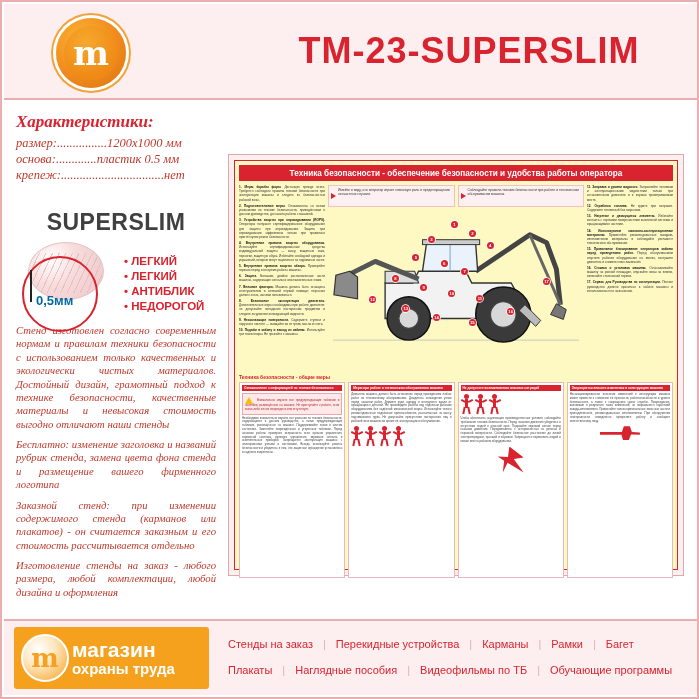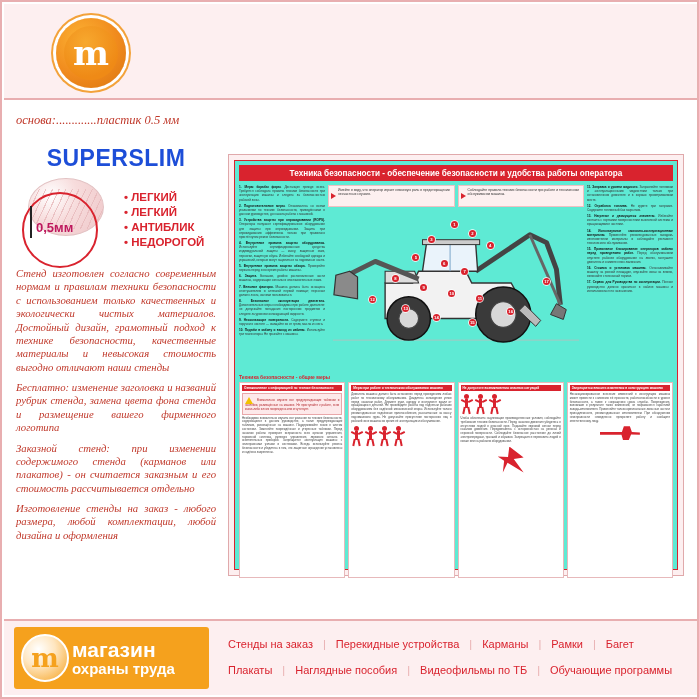--- a/index.html
+++ b/index.html
@@ -52,22 +52,22 @@
     font-size:17px;font-style:italic;font-weight:bold;color:#d9232e;
     font-family:"Liberation Serif", serif;
     margin-bottom:4px;
   }
   .char-line{
     font-size:12.5px;font-style:italic;color:#c0392b;
     font-family:"Liberation Serif", serif;
     margin:1px 0;white-space:nowrap;
   }
   .superslim{
-    margin-top:17px;text-align:center;
-    font-size:23px;font-weight:bold;color:#1d4ed8;
+    margin-top:26px;text-align:center;
+    font-size:23px;font-weight:bold;color:#404040;
     letter-spacing:0.5px;
   }
   .thick-ill{
     position:relative;margin-top:4px;height:82px;
   }
   .swatch{
     position:absolute;left:12px;top:2px;width:74px;height:56px;
     border-radius:50%;
     background:
       radial-gradient(circle at 30% 30%, #ffffff 0%, #f7dcdc 40%, #eec6c8 100%);
@@ -77,50 +77,50 @@
   .swatch:after{
     content:"";position:absolute;left:-10px;top:10px;width:110px;height:40px;
     background:repeating-linear-gradient(115deg,#e7b9bb 0 1px,transparent 1px 6px);
     opacity:.8;
   }
   .circle-red{
     position:absolute;left:6px;top:16px;width:72px;height:72px;
     border:2px solid #d9232e;border-radius:50%;
   }
   .mm-label{
-    position:absolute;left:20px;top:44px;font-size:13px;font-weight:bold;color:#be185d;
+    position:absolute;left:20px;top:53px;font-size:13px;font-weight:bold;color:#0369a1;
   }
   .arrow-v{
     position:absolute;left:14px;top:30px;width:2px;height:32px;background:#222;
   }
   .feat{
     position:absolute;left:100px;top:12px;width:100px;
   }
   .feat div{
     font-size:11.5px;font-weight:bold;color:#d9232e;margin:3px 8px;
   }
   .left-text{
-    margin-top:9px;
+    margin-top:2px;
     font-size:10.7px;line-height:1.25;color:#c0392b;
     font-family:"Liberation Serif", serif;
     font-style:italic;
     text-align:justify;
   }
   .left-text p{margin:0 0 7px 0;}
   
   .poster{
     position:absolute;left:226px;top:152px;width:456px;height:422px;
     background:#fdeff0;
     border:1px solid #e0a9ab;
     box-sizing:border-box;
     padding:5px;
   }
   .poster-inner{
     position:relative;width:100%;height:100%;
-    background:#5eead4;
+    background:#fef9c3;
     border:1px solid #d9232e;
     box-sizing:border-box;
   }
   .poster-head{
     margin:4px;height:16px;
     background:#d9232e;color:#fff;
     font-size:8.2px;font-weight:bold;
     display:flex;align-items:center;justify-content:center;
     text-align:center;
   }
@@ -238,24 +238,28 @@
 </style>
 </head>
 <body>
 
 <div class="page">
 
   <div class="header">
     <div class="logo-wrap">
       <div class="logo-inner">m</div>
     </div>
+    <div class="header-title">ТМ-23-SUPERSLIM</div>
   </div>
 
   <div class="left">
+    <div class="char-title">Характеристики:</div>
+    <div class="char-line">размер:................1200x1000  мм</div>
     <div class="char-line">основа:.............пластик 0.5 мм</div>
+    <div class="char-line">крепеж:.................................нет</div>
 
     <div class="superslim">SUPERSLIM</div>
 
     <div class="thick-ill">
       <div class="swatch"></div>
       <div class="circle-red"></div>
       <div class="arrow-v"></div>
       <div class="mm-label">0,5мм</div>
       <div class="feat">
         <div>• ЛЕГКИЙ</div>

